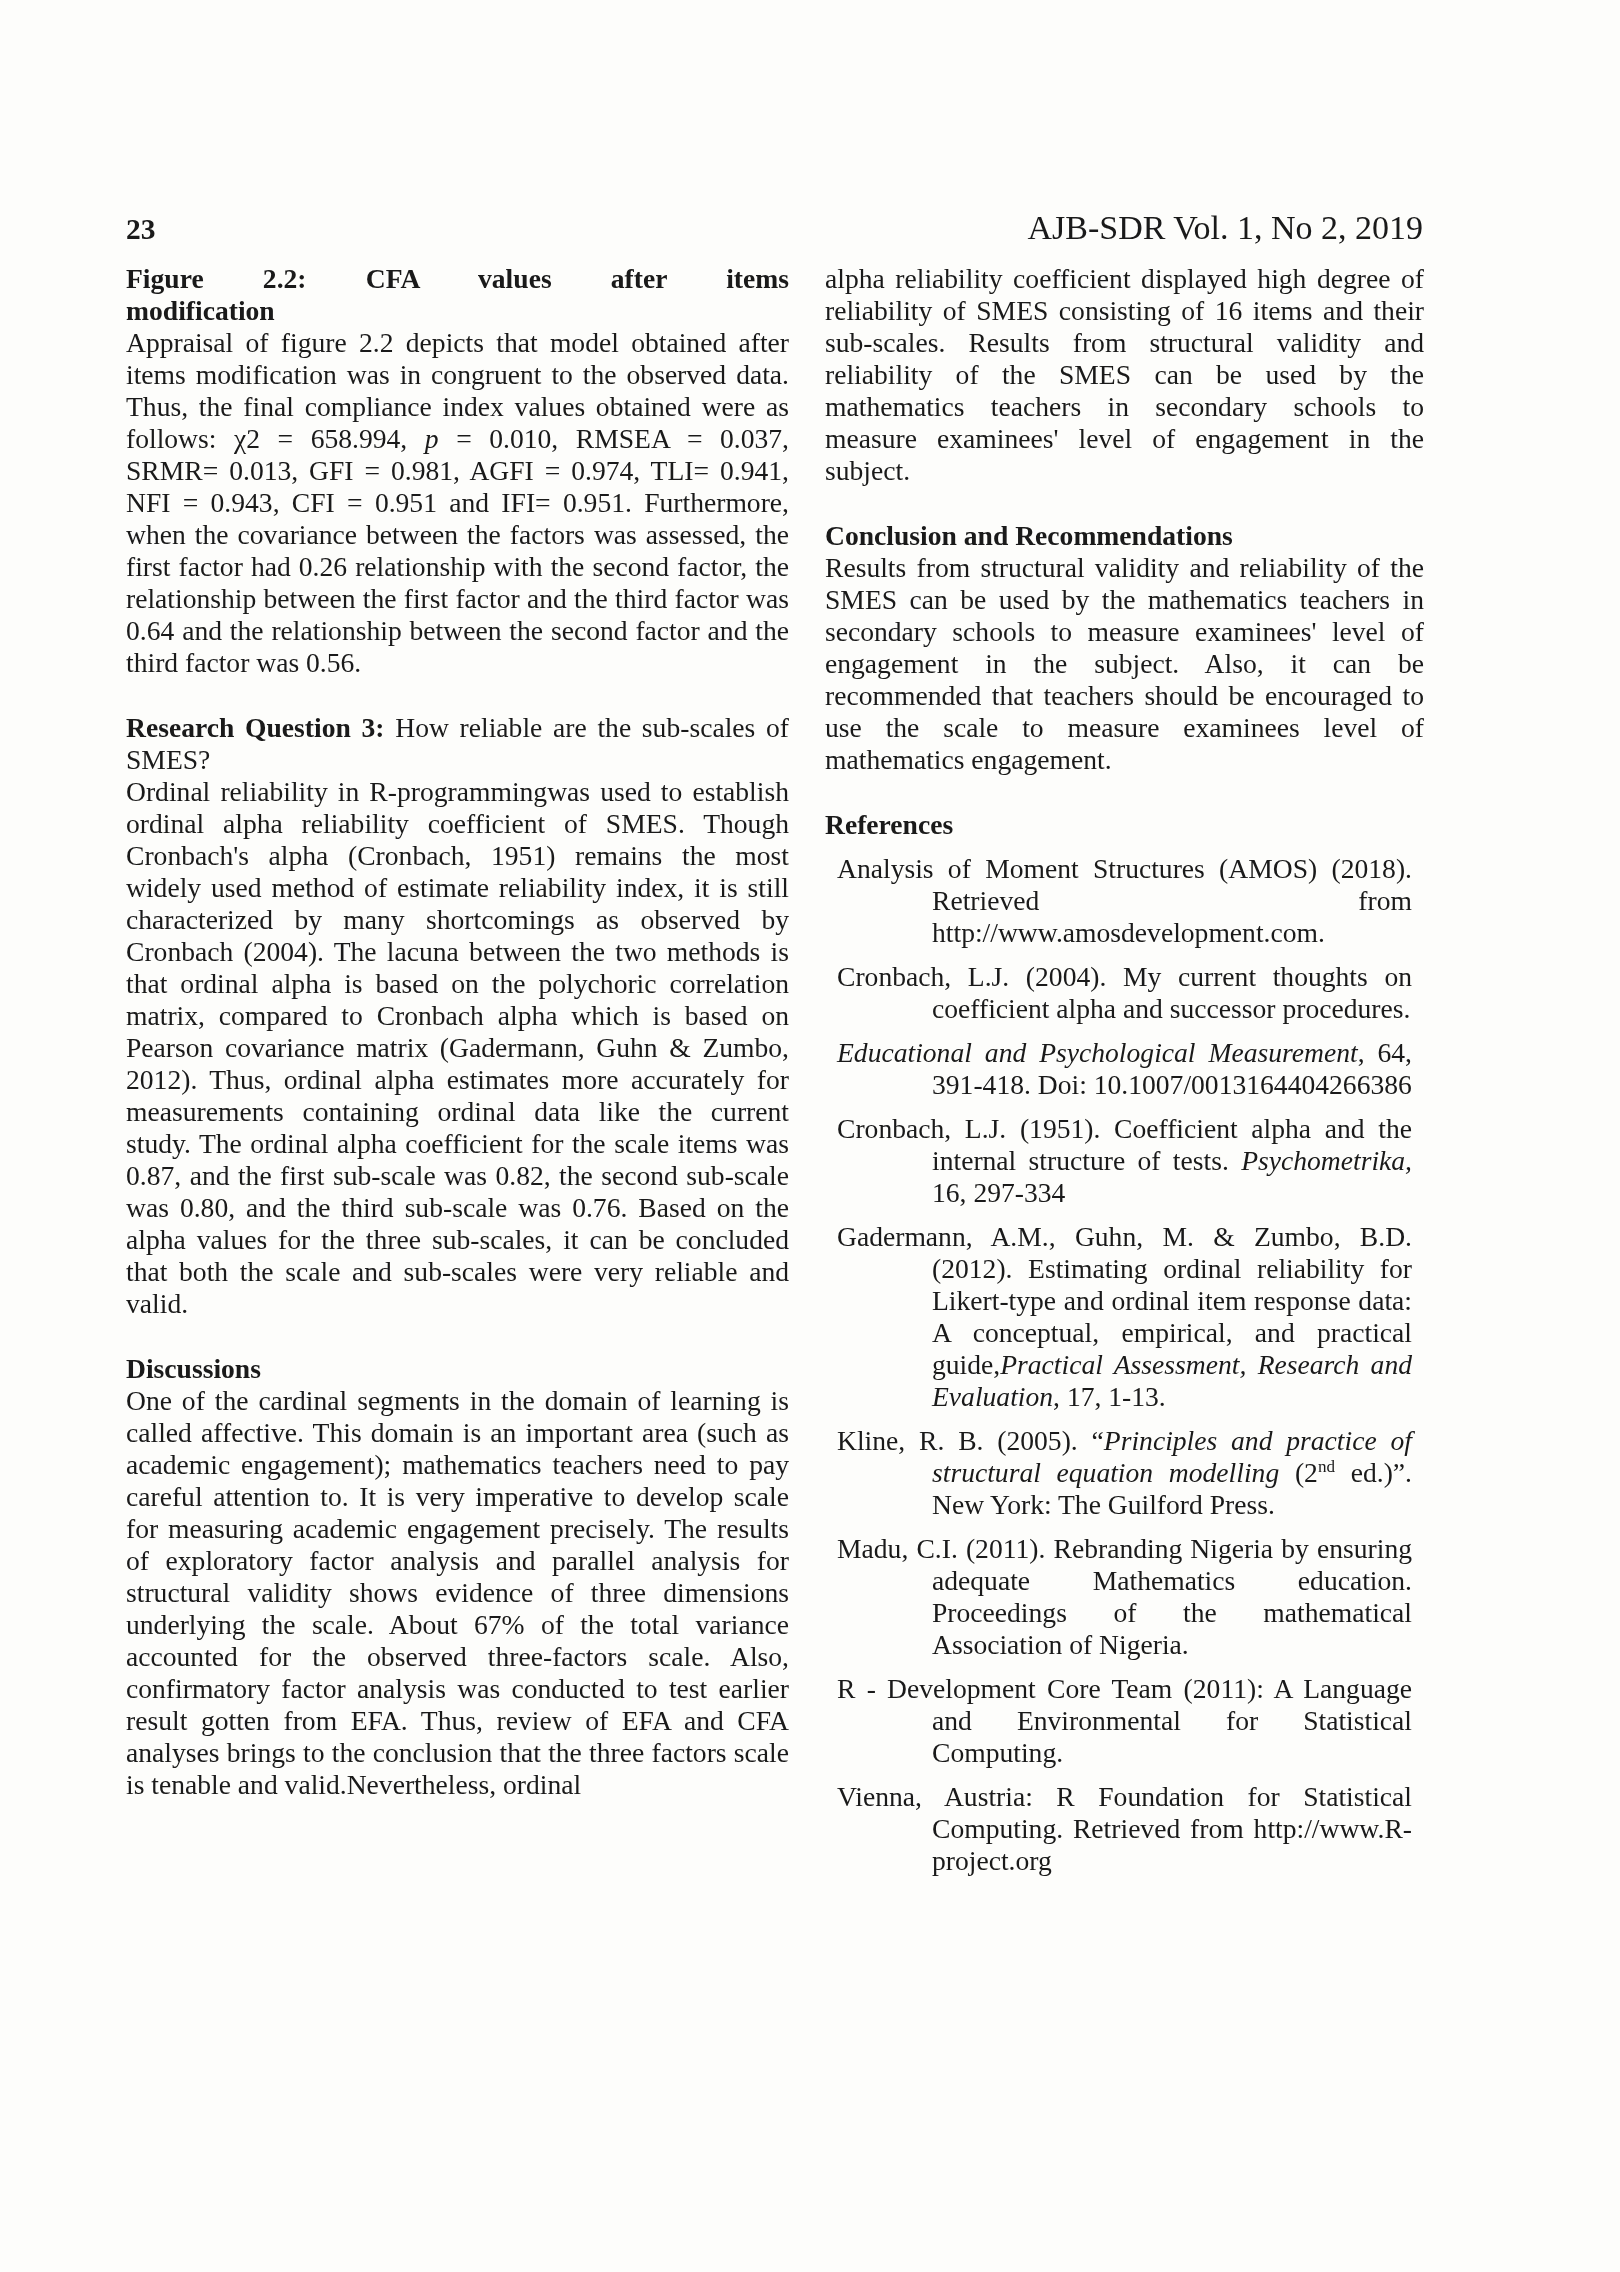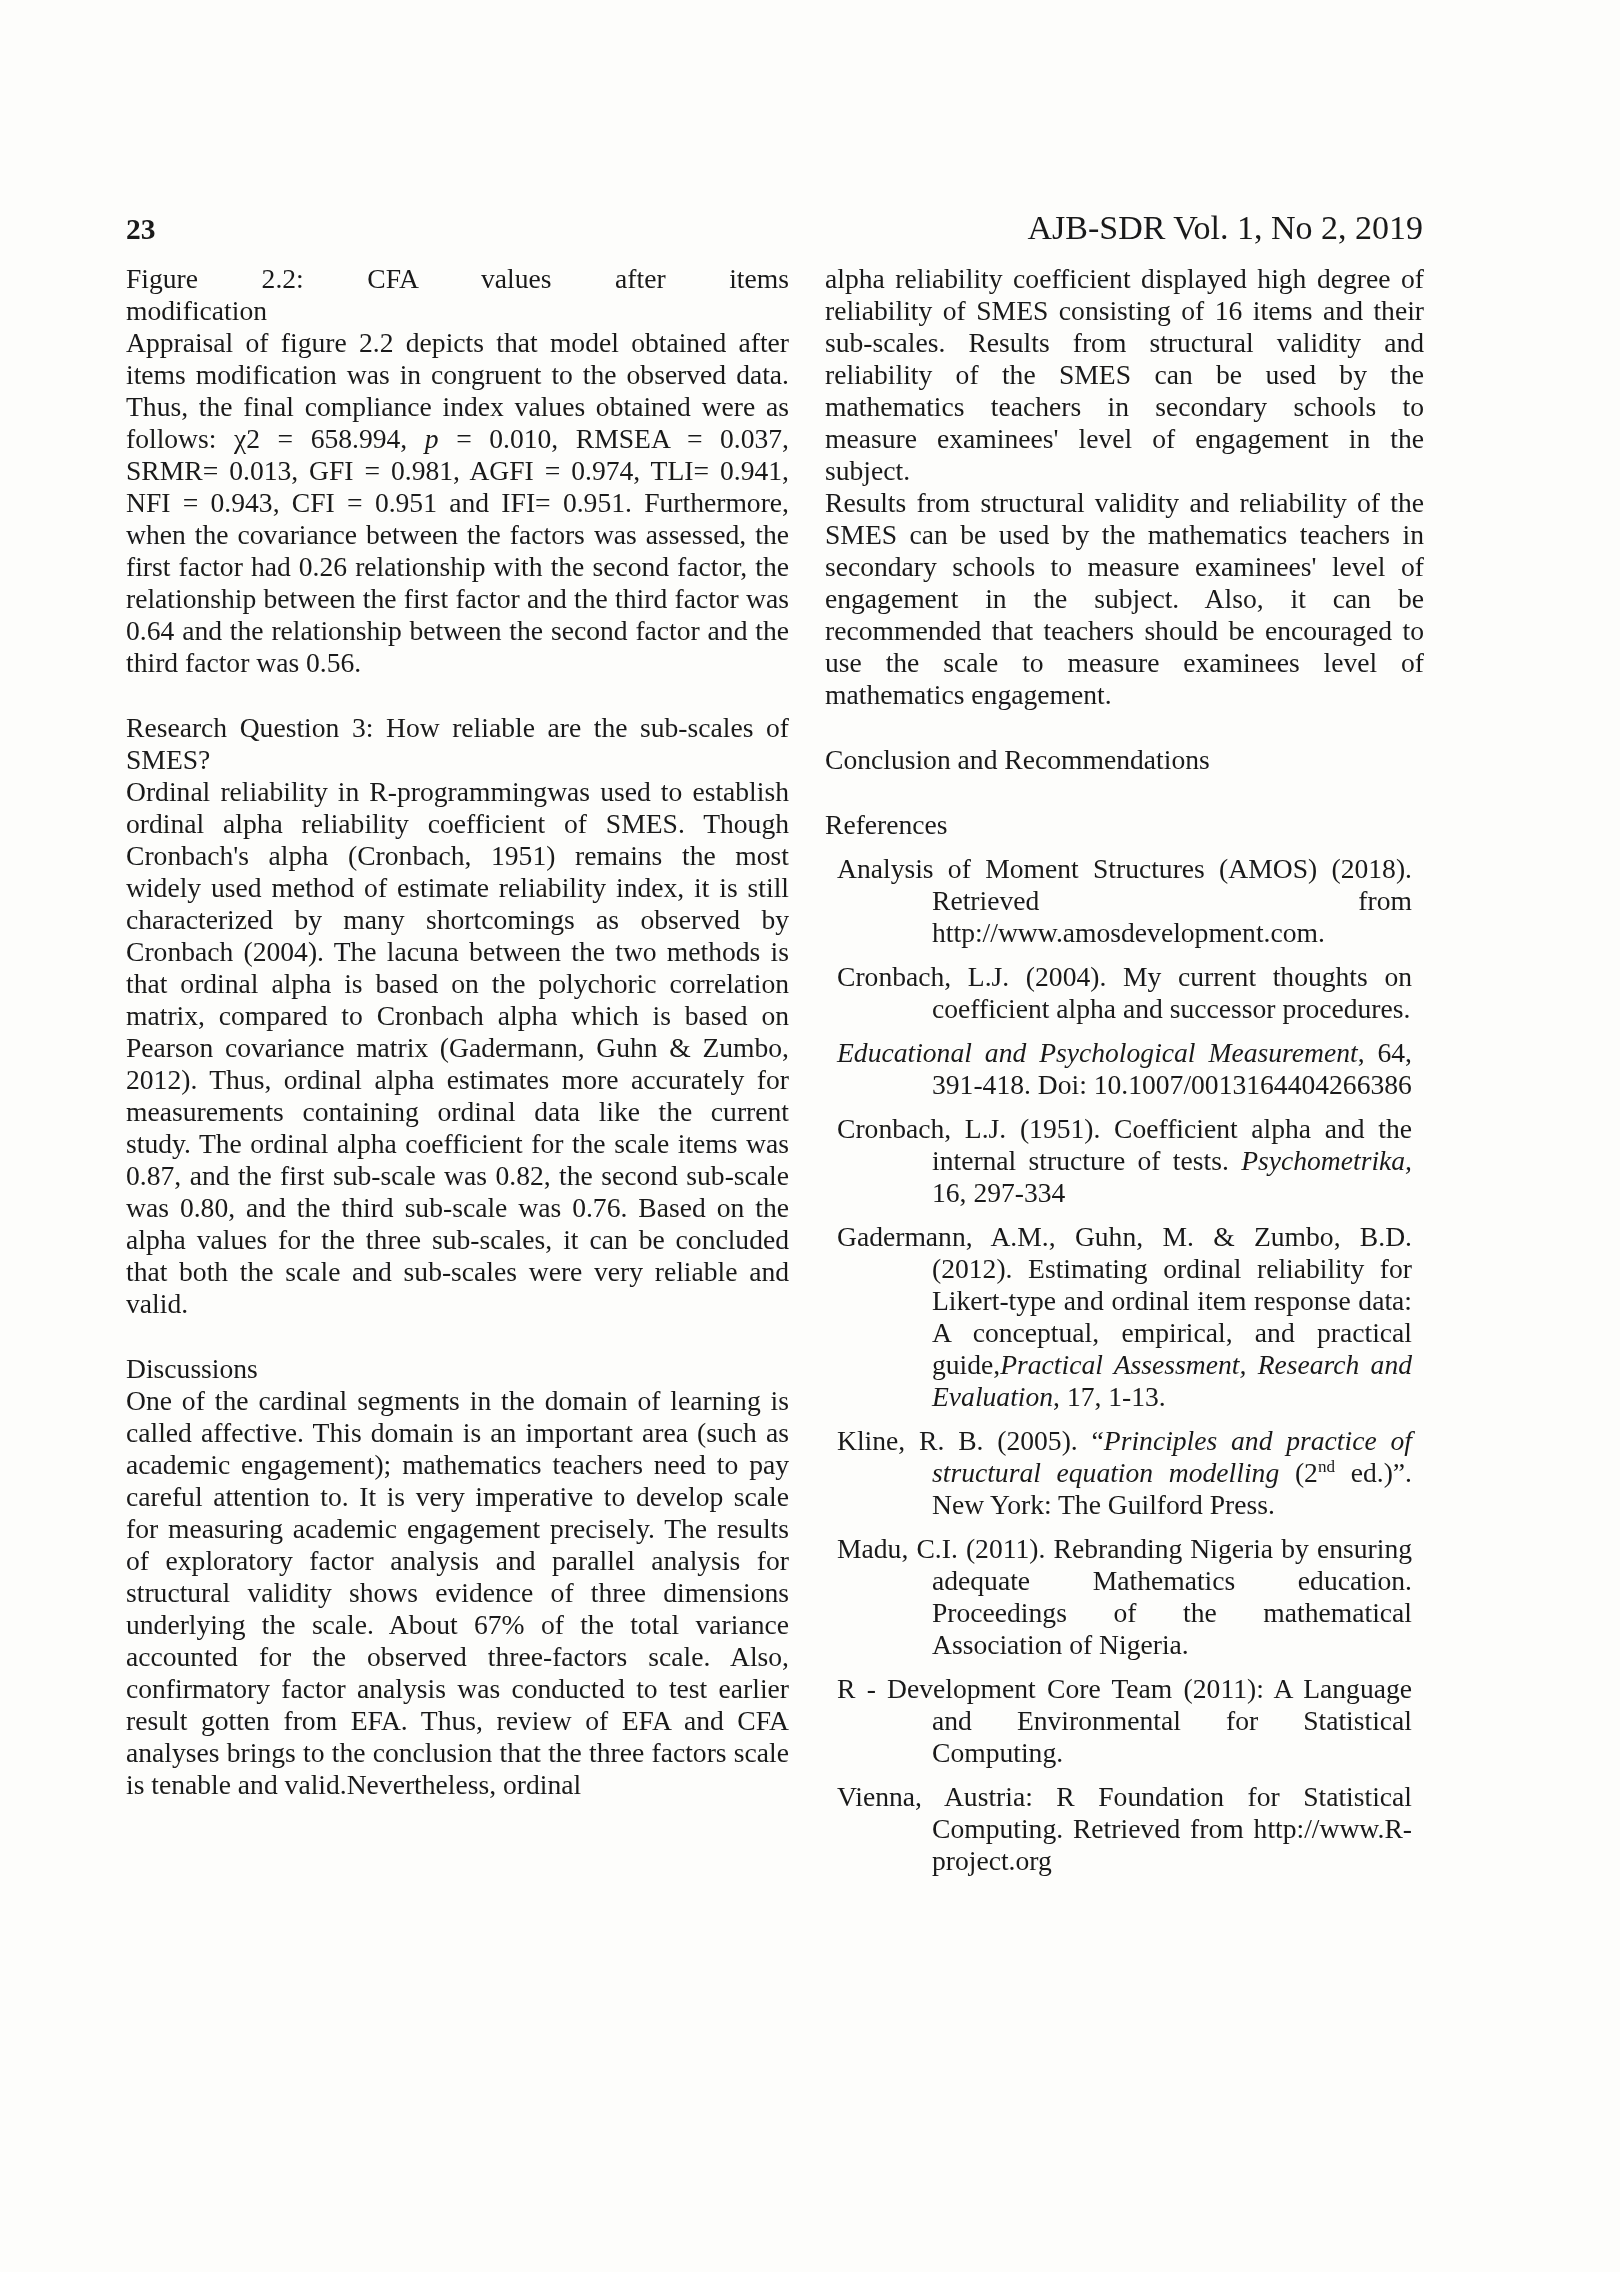--- a/index.html
+++ b/index.html
@@ -19,21 +19,21 @@
   .cols {
     position:absolute; left:126px; top:263px; width:1298px;
     display:flex; gap:36px;
   }
   .col-left  { width:663px; }
   .col-right { width:599px; }
   .para {
     margin:0; text-align:justify;
     font-size:27.6px; line-height:32px;
   }
-  .h { font-weight:normal; }
+  .h { font-weight:bold; }
   .stretch { text-align-last:justify; }
   .mt { margin-top:33px; }
   .ref {
     margin:12px; text-align:justify;
     font-size:27.6px; line-height:32px;
     padding-left:95px; text-indent:-95px;
   }
   .it  { font-style:italic; }
   .sup { vertical-align:super; font-size:0.62em; line-height:0; }
 </style>
@@ -55,22 +55,22 @@
     <p class="para mt"><span class="h">Research Question 3:</span><span> How reliable are the sub-scales of SMES?</span></p>
     <p class="para">Ordinal reliability in R-programmingwas used to establish ordinal alpha reliability coefficient of SMES. Though Cronbach's alpha (Cronbach, 1951) remains the most widely used method of estimate reliability index, it is still characterized by many shortcomings as observed by Cronbach (2004). The lacuna between the two methods is that ordinal alpha is based on the polychoric correlation matrix, compared to Cronbach alpha which is based on Pearson covariance matrix (Gadermann, Guhn &amp; Zumbo, 2012). Thus, ordinal alpha estimates more accurately for measurements containing ordinal data like the current study. The ordinal alpha coefficient for the scale items was 0.87, and the first sub-scale was 0.82, the second sub-scale was 0.80, and the third sub-scale was 0.76. Based on the alpha values for the three sub-scales, it can be concluded that both the scale and sub-scales were very reliable and valid.</p>
 
     <p class="para h mt">Discussions</p>
     <p class="para">One of the cardinal segments in the domain of learning is called affective. This domain is an important area (such as academic engagement); mathematics teachers need to pay careful attention to. It is very imperative to develop scale for measuring academic engagement precisely. The results of exploratory factor analysis and parallel analysis for structural validity shows evidence of three dimensions underlying the scale. About 67% of the total variance accounted for the observed three-factors scale. Also, confirmatory factor analysis was conducted to test earlier result gotten from EFA. Thus, review of EFA and CFA analyses brings to the conclusion that the three factors scale is tenable and valid.Nevertheless, ordinal</p>
   </div>
 
   <div class="col-right">
     <p class="para">alpha reliability coefficient displayed high degree of reliability of SMES consisting of 16 items and their sub-scales. Results from structural validity and reliability of the SMES can be used by the mathematics teachers in secondary schools to measure examinees' level of engagement in the subject.</p>
 
+    <p class="para h mt">Conclusion and Recommendations</p>
     <p class="para">Results from structural validity and reliability of the SMES can be used by the mathematics teachers in secondary schools to measure examinees' level of engagement in the subject. Also, it can be recommended that teachers should be encouraged to use the scale to measure examinees level of mathematics engagement.</p>
-    <p class="para h mt">Conclusion and Recommendations</p>
 
     <p class="para h mt">References</p>
 
     <p class="ref"><span>Analysis of Moment Structures (AMOS) (2018). Retrieved from http://www.amosdevelopment.com.</span></p>
     <p class="ref"><span>Cronbach, L.J. (2004). My current thoughts on coefficient alpha and successor procedures.</span></p>
     <p class="ref"><span class="it">Educational and Psychological Measurement</span><span>, 64, 391-418. Doi: 10.1007/0013164404266386</span></p>
     <p class="ref"><span>Cronbach, L.J. (1951). Coefficient alpha and the internal structure of tests. </span><span class="it">Psychometrika,</span><span> 16, 297-334</span></p>
     <p class="ref"><span>Gadermann, A.M., Guhn, M. &amp; Zumbo, B.D. (2012). Estimating ordinal reliability for Likert-type and ordinal item response data: A conceptual, empirical, and practical guide,</span><span class="it">Practical Assessment, Research and Evaluation</span><span>, 17, 1-13.</span></p>
     <p class="ref"><span>Kline, R. B. (2005). “</span><span class="it">Principles and practice of structural equation modelling</span><span> (2</span><span class="sup">nd</span><span> ed.)”. New York: The Guilford Press.</span></p>
     <p class="ref"><span>Madu, C.I. (2011). Rebranding Nigeria by ensuring adequate Mathematics education. Proceedings of the mathematical Association of Nigeria.</span></p>

